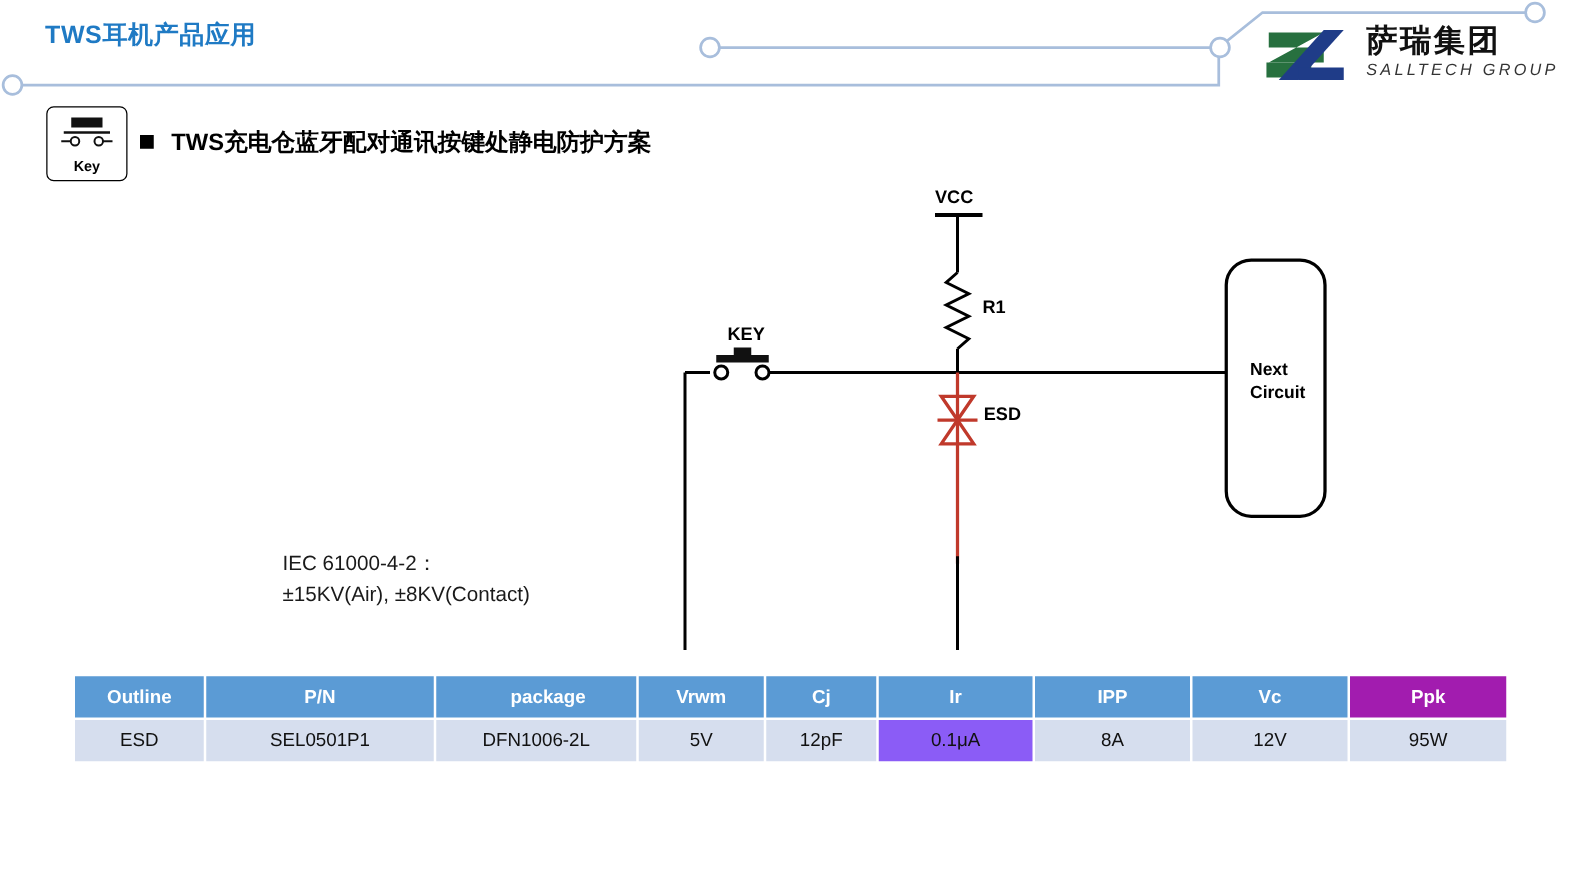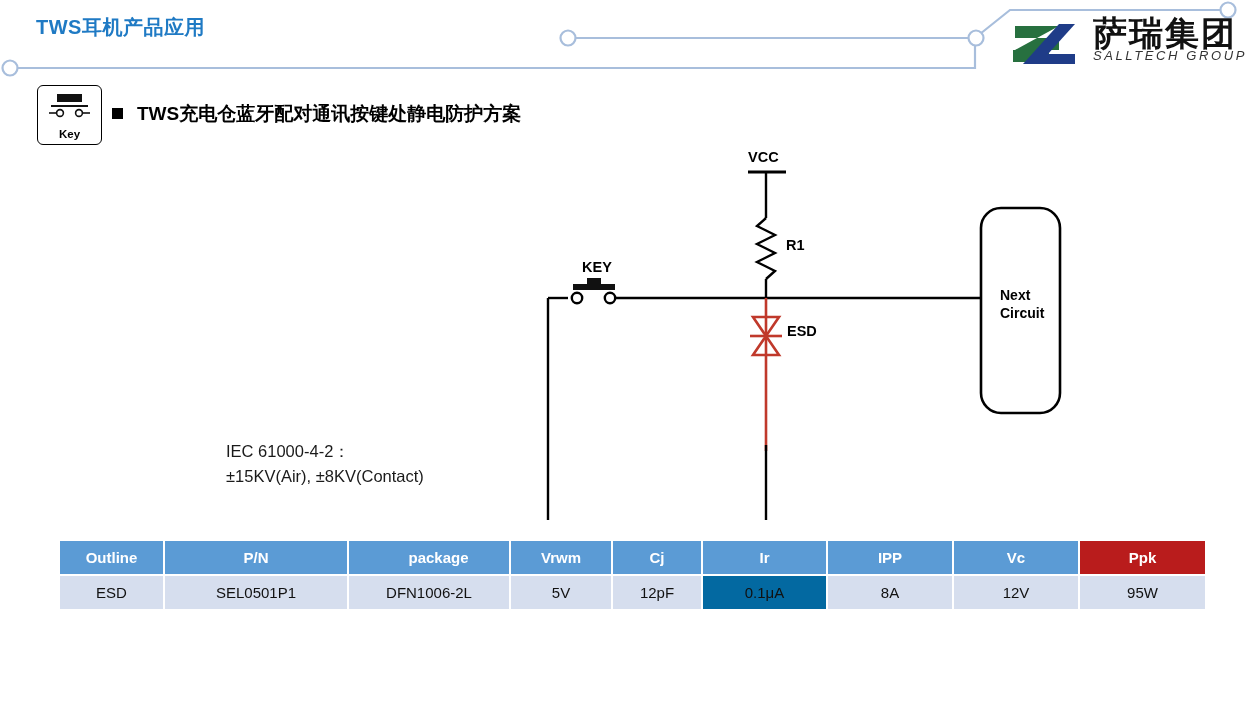--- a/index.html
+++ b/index.html
@@ -55,21 +55,21 @@
     width: 72px;
     height: 48px;
   }
   #logo-text {
     position: absolute;
     left: 80px;
     top: 0px;
     width: 152px;
   }
   #logo-cn {
-    font-size: 34px;
+    font-size: 25px;
     font-weight: bold;
     letter-spacing: 2px;
     line-height: 30px;
     color: #111111;
     white-space: nowrap;
   }
   #logo-en {
     font-size: 13px;
     letter-spacing: 2.6px;
     color: #333333;
@@ -293,29 +293,29 @@
   <thead>
     <tr id="thead-row">
         <th style="background: rgb(91, 155, 213);">Outline</th>
         <th style="background: rgb(91, 155, 213);">P/N</th>
         <th style="background: rgb(91, 155, 213); padding-left: 19px;">package</th>
         <th style="background: rgb(91, 155, 213);">Vrwm</th>
         <th style="background: rgb(91, 155, 213);">Cj</th>
         <th style="background: rgb(91, 155, 213);">Ir</th>
         <th style="background: rgb(91, 155, 213);">IPP</th>
         <th style="background: rgb(91, 155, 213);">Vc</th>
-        <th style="background: #b91c1c; text-align: center;">Ppk</th>
+        <th style="background: #a21caf; text-align: center;">Ppk</th>
       </tr>
   </thead>
   <tbody id="tbody-rows">
       <tr>
         <td style="background: rgb(214, 222, 238);">ESD</td>
         <td style="background: rgb(214, 222, 238);">SEL0501P1</td>
         <td style="background: rgb(214, 222, 238);">DFN1006-2L</td>
         <td style="background: rgb(214, 222, 238);">5V</td>
         <td style="background: rgb(214, 222, 238);">12pF</td>
-        <td style="background: #0369a1;">0.1μA</td>
+        <td style="background: #8b5cf6;">0.1μA</td>
         <td style="background: rgb(214, 222, 238); margin-left: 24px;">8A</td>
         <td style="background: rgb(214, 222, 238);">12V</td>
         <td style="background: rgb(214, 222, 238);">95W</td>
       </tr>
     </tbody>
 </table>
 
 </body></html>

